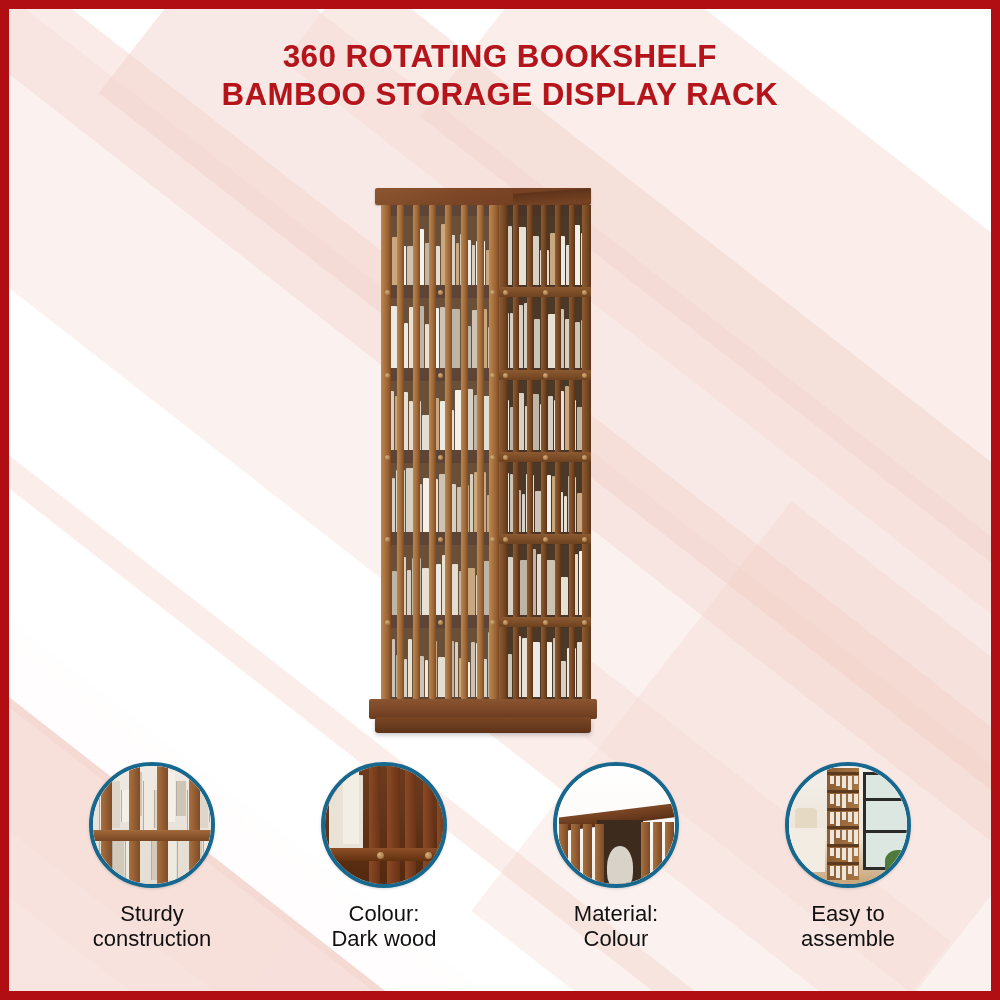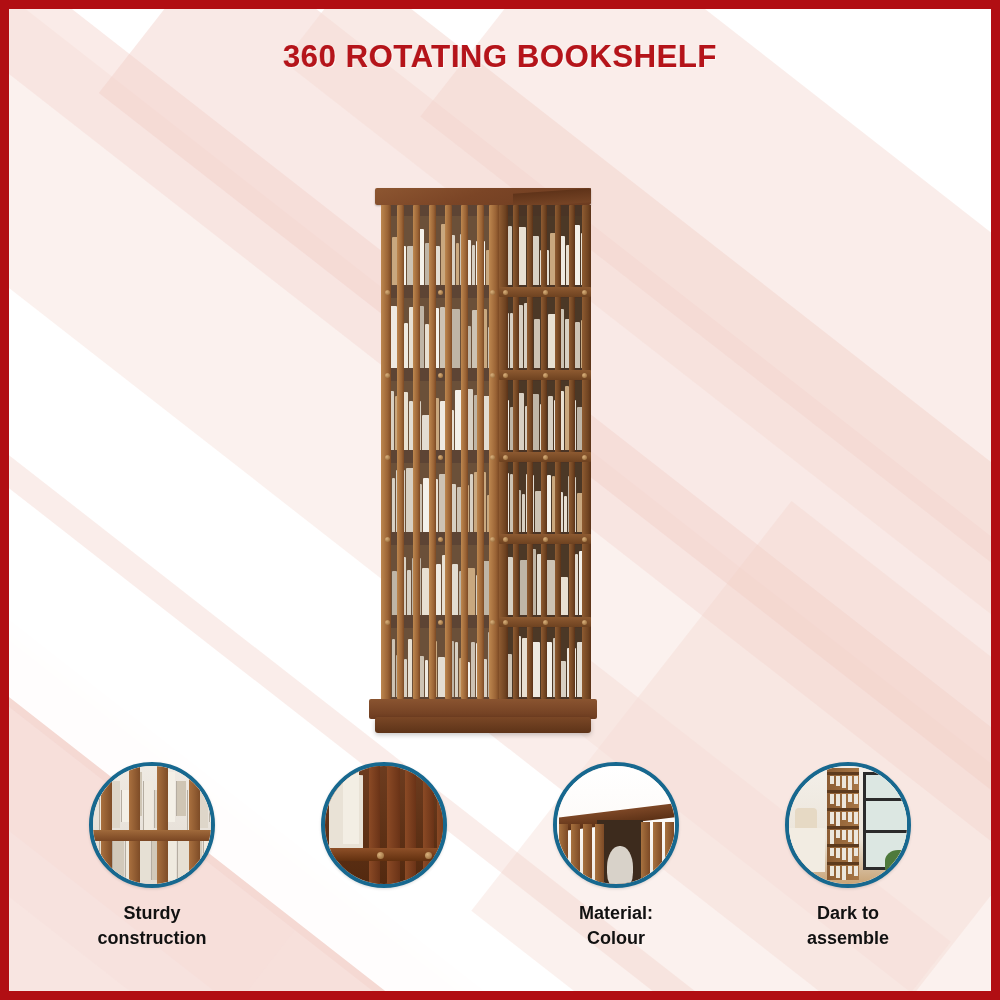--- a/index.html
+++ b/index.html
@@ -52,21 +52,21 @@
 
   
   #features{position:absolute;left:0;right:0;top:762px;height:200px;z-index:25;
             display:flex;justify-content:space-around;align-items:flex-start;
             padding:0 36px;box-sizing:border-box;}
   .feat{width:190px;display:flex;flex-direction:column;align-items:center;}
   .circ{width:126px;height:126px;border-radius:50%;border:4px solid #17688f;
         overflow:hidden;position:relative;background:#e9e4dd;box-sizing:border-box;
         box-shadow:0 1px 3px rgba(0,0,0,.14);}
   .circ .inner{position:absolute;inset:0;}
-  .cap{margin-top:13px;text-align:center;font-size:18px;font-weight:bold;color:#111;
+  .cap{margin-top:13px;text-align:center;font-size:22px;font-weight:normal;color:#111;
        line-height:25px;}
 
   
   .t1{background:linear-gradient(180deg,#efeae3,#e2dbd2);}
   .t1 .v{position:absolute;top:-6px;bottom:-6px;background:linear-gradient(90deg,#a9703f,#7e4c27);}
   .t1 .bkx{position:absolute;background:#ded8ce;border-left:1px solid #b5ada1;}
   .t1 .h{position:absolute;left:-6px;right:-6px;height:11px;background:linear-gradient(180deg,#a06a3b,#7a4623);}
 
   
   .t2{background:linear-gradient(180deg,#6d3c1f,#53290f);}
@@ -107,20 +107,21 @@
       <div class="stripe" style="left: 800px; top: -360px; width: 200px; height: 1900px; background: rgb(242, 207, 200); opacity: 0.45;"></div>
       <div class="stripe" style="left: 1000px; top: -360px; width: 120px; height: 1900px; background: rgb(246, 222, 217); opacity: 0.65;"></div>
       <div class="stripe" style="left: 1110px; top: -360px; width: 260px; height: 1900px; background: rgb(242, 207, 200); opacity: 0.38;"></div>
       <div style="position: absolute; left: 520px; top: 620px; width: 520px; height: 400px; background: rgb(242, 207, 200); opacity: 0.3; transform: rotate(-52deg);"></div>
       <div style="position: absolute; left: 640px; top: 560px; width: 120px; height: 520px; background: rgb(246, 222, 217); opacity: 0.55; transform: rotate(-52deg);"></div>
       <div style="position: absolute; left: -40px; top: 560px; width: 150px; height: 520px; background: rgb(246, 222, 217); opacity: 0.35; transform: rotate(-52deg);"></div>
     </div>
 
   <div id="title">
     <div>360 ROTATING BOOKSHELF</div>
+    <div>BAMBOO STORAGE DISPLAY RACK</div>
   </div>
 
   <div id="shelf">
     <div class="topcap"></div>
     <div class="face left" id="faceL">
         <div class="bookband" style="top: 11px; height: 69.3333px; background: rgb(107, 80, 57);">
           <div class="bk" style="left: 2px; width: 4px; height: 49.3333px; background: rgb(205, 195, 180);"></div>
           <div class="bk" style="left: 7px; width: 3px; height: 44.3333px; background: rgb(191, 181, 166);"></div>
           <div class="bk" style="left: 11px; width: 9px; height: 48.3333px; background: rgb(201, 168, 127);"></div>
           <div class="bk" style="left: 21px; width: 4px; height: 39.3333px; background: rgb(244, 241, 234);"></div>
@@ -436,20 +437,24 @@
             <div class="pap" style="left: 18px; top: 4px; width: 16px; height: 74px; background: rgb(243, 238, 228);"></div>
             <div class="v" style="left: 44px; width: 11px;"></div>
             <div class="v" style="left: 62px; width: 13px;"></div>
             <div class="v" style="left: 80px; width: 11px;"></div>
             <div class="v" style="left: 98px; width: 11px;"></div>
             <div class="v" style="left: 112px; width: 11px;"></div>
             <div class="h" style="top: 82px;"></div>
             <div class="screw" style="left: 52px; top: 86px; width: 7px; height: 7px;"></div>
             <div class="screw" style="left: 100px; top: 86px; width: 7px; height: 7px;"></div>
           </div>
+      </div>
+      <div class="cap">
+        <div>Colour:</div>
+        <div>Dark wood</div>
       </div>
     </div>
 
     <div class="feat">
       <div class="circ">
         <div class="inner t3" id="th3">
             <div class="top" style="left: 2px; top: 44px; width: 122px; height: 14px; transform: skewY(-7deg);"></div>
             <div class="dark" style="left: 40px; top: 54px; width: 46px; bottom: 0px;"></div>
             <div class="v" style="left: 2px; top: 58px; width: 9px; bottom: 0px;"></div>
             <div class="v" style="left: 14px; top: 58px; width: 9px; bottom: 0px;"></div>
@@ -511,21 +516,21 @@
               <div class="bki" style="left: 3px; top: 98px; width: 4px; height: 10px;"></div>
               <div class="bki" style="left: 9px; top: 98px; width: 4px; height: 12px;"></div>
               <div class="bki" style="left: 15px; top: 98px; width: 4px; height: 14px;"></div>
               <div class="bki" style="left: 21px; top: 98px; width: 4px; height: 8px;"></div>
               <div class="bki" style="left: 27px; top: 98px; width: 4px; height: 10px;"></div>
             </div>
             <div class="plant" style="left: 96px; top: 84px; width: 26px; height: 22px;"></div>
           </div>
       </div>
       <div class="cap">
-        <div>Dark to</div>
+        <div>Easy to</div>
         <div>assemble</div>
       </div>
     </div>
 
   </div>
 
   <div id="frame"></div>
 </div>
 
 </body></html>

